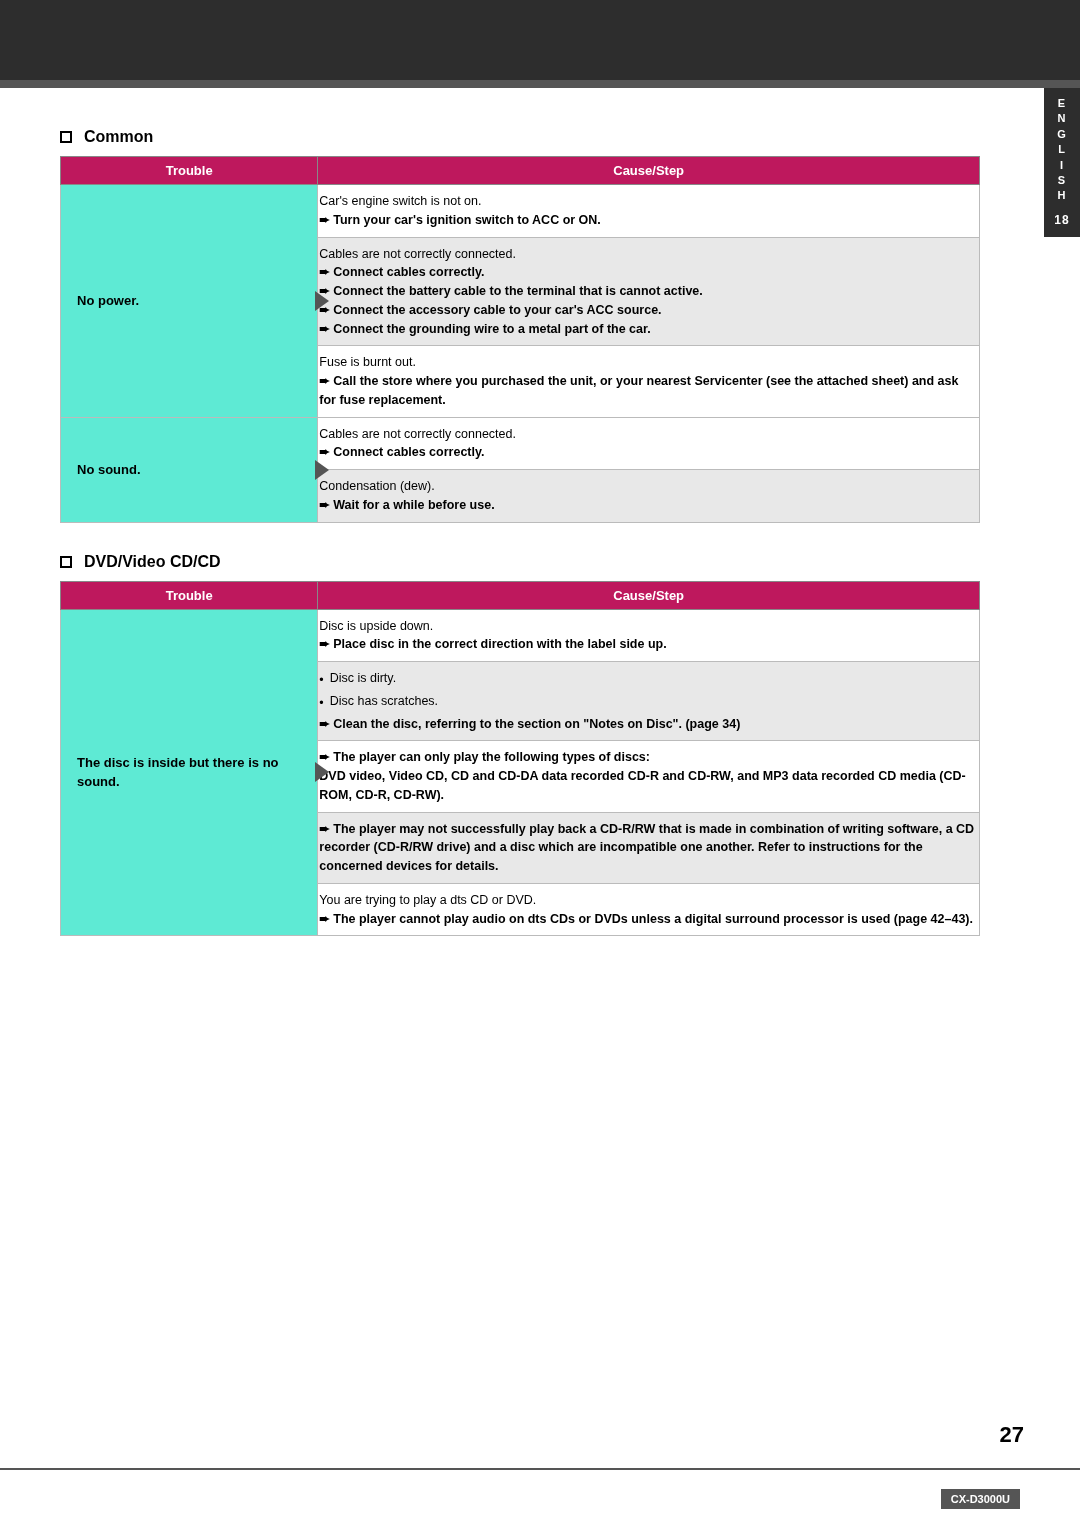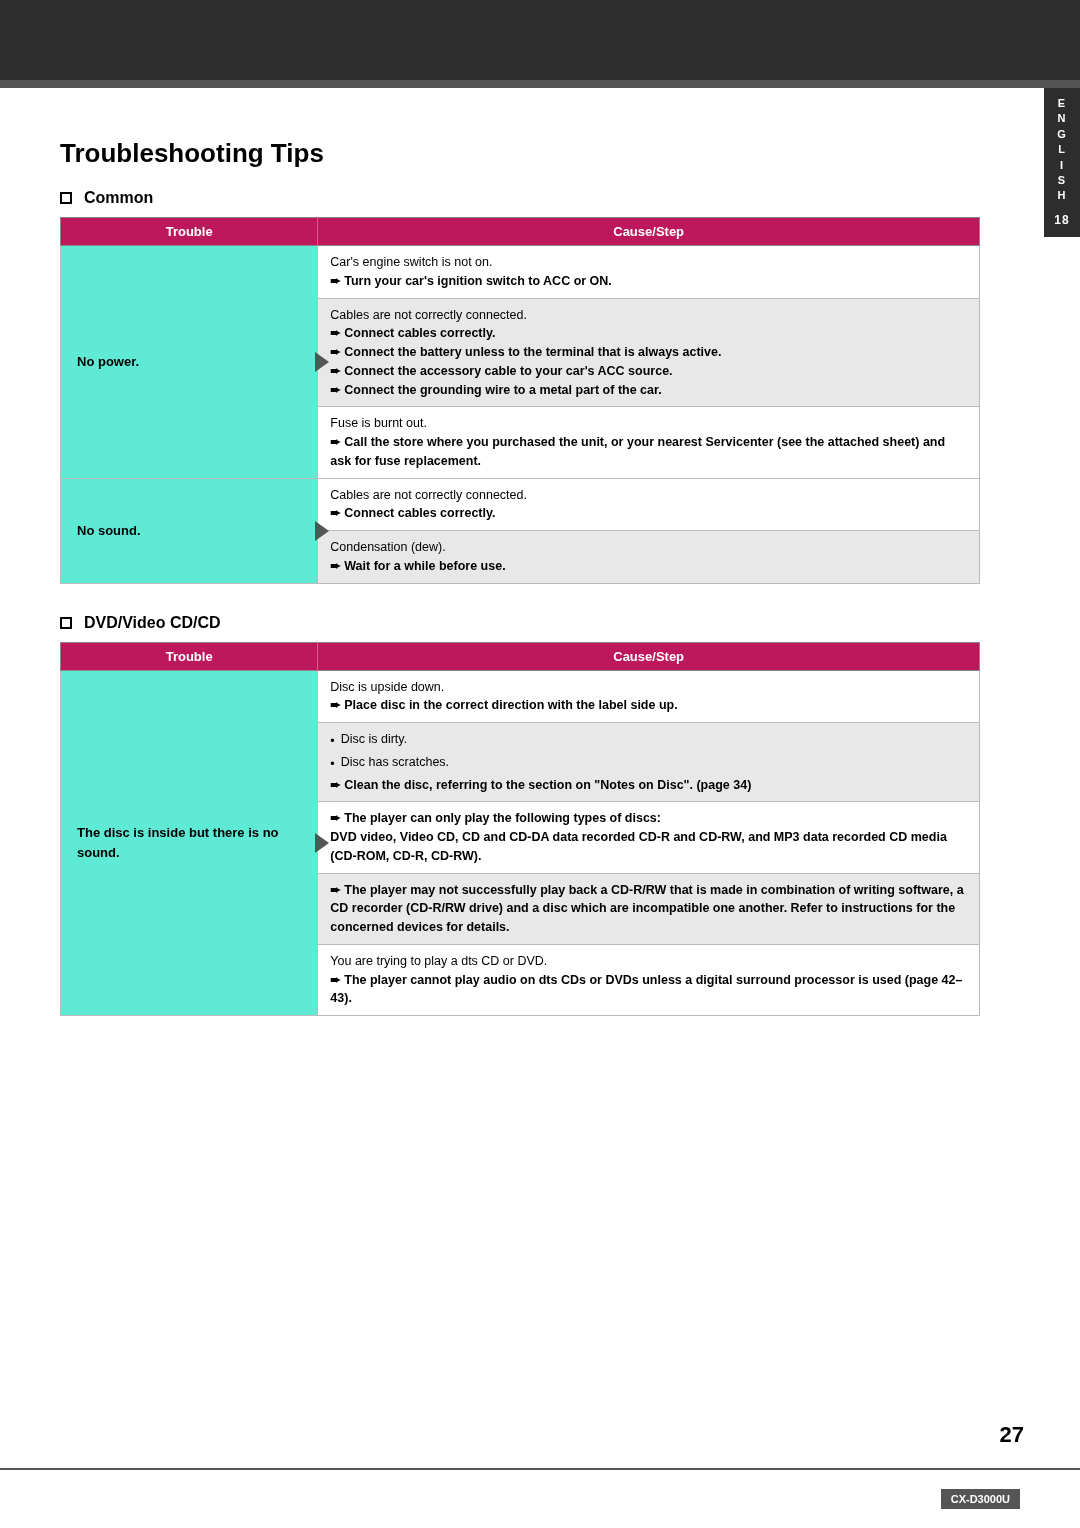--- a/index.html
+++ b/index.html
@@ -96,21 +96,21 @@
     .trouble-table th.trouble-col {
       width: 28%;
       text-align: center;
     }
     .trouble-table th.cause-col {
       width: 72%;
       text-align: center;
     }
 
     .trouble-table td {
-      padding: 7px 12px;
+      padding: 7px 1px;
       vertical-align: top;
       border: 1px solid #ccc;
       font-size: 12.5px;
       line-height: 1.5;
     }
     .trouble-table td.trouble-cell {
       background: #5eead4;
       font-weight: bold;
       font-size: 13px;
       vertical-align: middle;
@@ -193,21 +193,20 @@
 <div class="top-header"></div>
 <div class="top-subbar"></div>
 
 <div class="side-tab">
   <div>E<br>N<br>G<br>L<br>I<br>S<br>H</div>
   <div class="page-num">18</div>
 </div>
 
 <div class="main-content">
 
-  <h1 class="page-title">Troubleshooting Tips</h1>
 
   <div class="section-heading">
     <span class="checkbox-square"></span>
     <span>Common</span>
   </div>
 
   <table class="trouble-table">
     <thead>
       <tr>
         <th class="trouble-col">Trouble</th>
@@ -223,21 +222,21 @@
         </td>
         <td class="cause-cell">
           Car's engine switch is not on.<br>
           <span class="bold-line">➨ Turn your car's ignition switch to ACC or ON.</span>
         </td>
       </tr>
       <tr>
         <td class="cause-cell-alt">
           Cables are not correctly connected.<br>
           <span class="bold-line">➨ Connect cables correctly.</span><br>
-          <span class="bold-line">➨ Connect the battery unless to the terminal that is always active.</span><br>
+          <span class="bold-line">➨ Connect the battery cable to the terminal that is cannot active.</span><br>
           <span class="bold-line">➨ Connect the accessory cable to your car's ACC source.</span><br>
           <span class="bold-line">➨ Connect the grounding wire to a metal part of the car.</span>
         </td>
       </tr>
       <tr>
         <td class="cause-cell">
           Fuse is burnt out.<br>
           <span class="bold-line">➨ Call the store where you purchased the unit, or your nearest Servicenter (see the attached sheet) and ask for fuse replacement.</span>
         </td>
       </tr>

